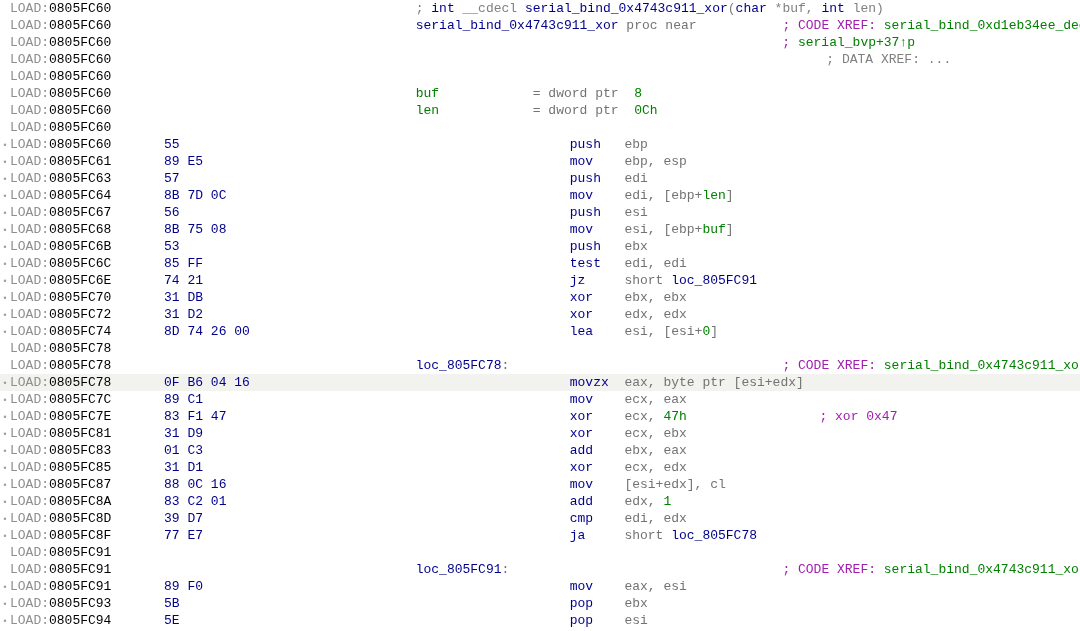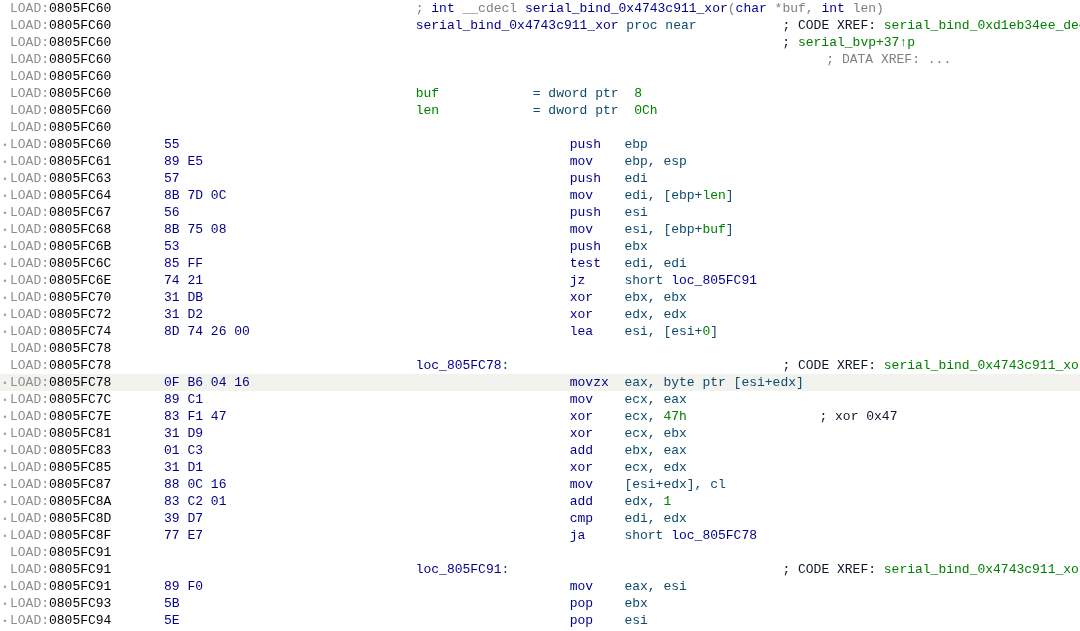--- a/index.html
+++ b/index.html
@@ -35,26 +35,26 @@
     align-items: center;
     justify-content: center;
     color: #9aa0a6;
     font-size: 9px;
   }
   .seg   { color: #8e8e8e; } 
   .addr  { color: #000000; } 
   .bytes { color: #00008b; margin-left: 37px; } 
   .label { color: #00008b; } 
   .mnem  { color: #00008b; } 
-  .op    { color: #0c4a6e; } 
+  .op    { color: #737373; } 
   .arg   { color: #008000; } 
   .argdef{ color: #008000; } 
   .num   { color: #008000; } 
   .cmt   { color: #808080; margin-left: 44px; } 
-  .cmtg  { color: #0f172a; } 
+  .cmtg  { color: #a21caf; } 
   .cmtfn { color: #008000; } 
   .decl  { color: #808080; } 
   .fn    { color: #00008b; } 
   .ty    { color: #00008b; }
 
   
 </style>
 </head>
 <body>
 

